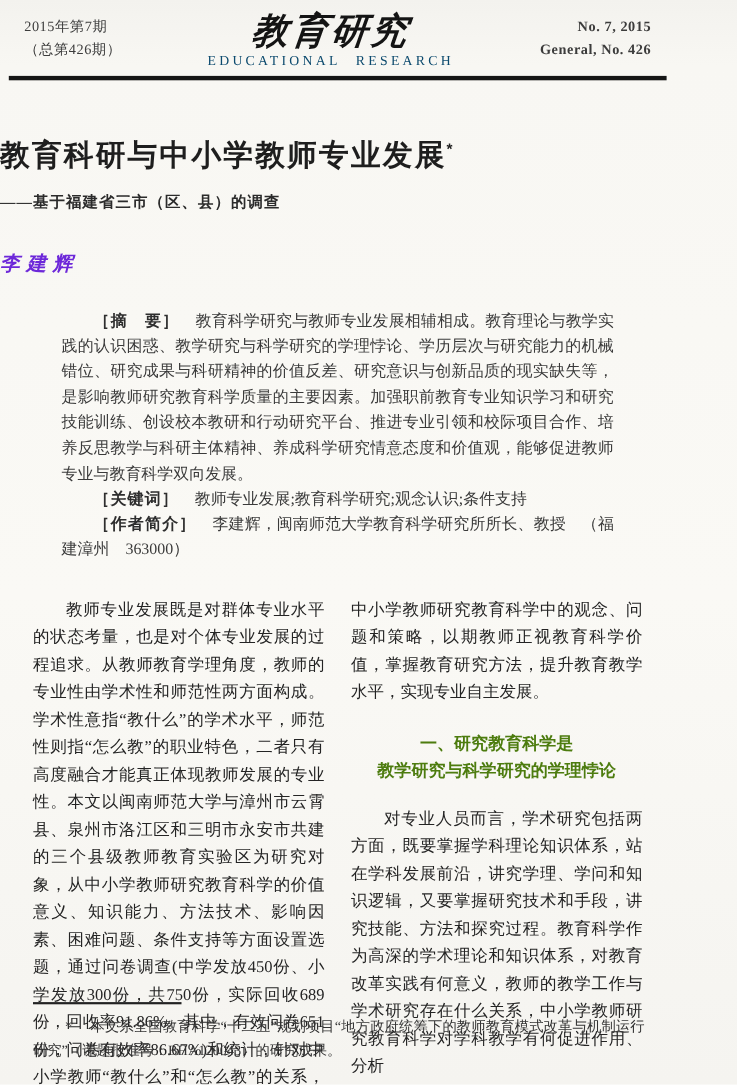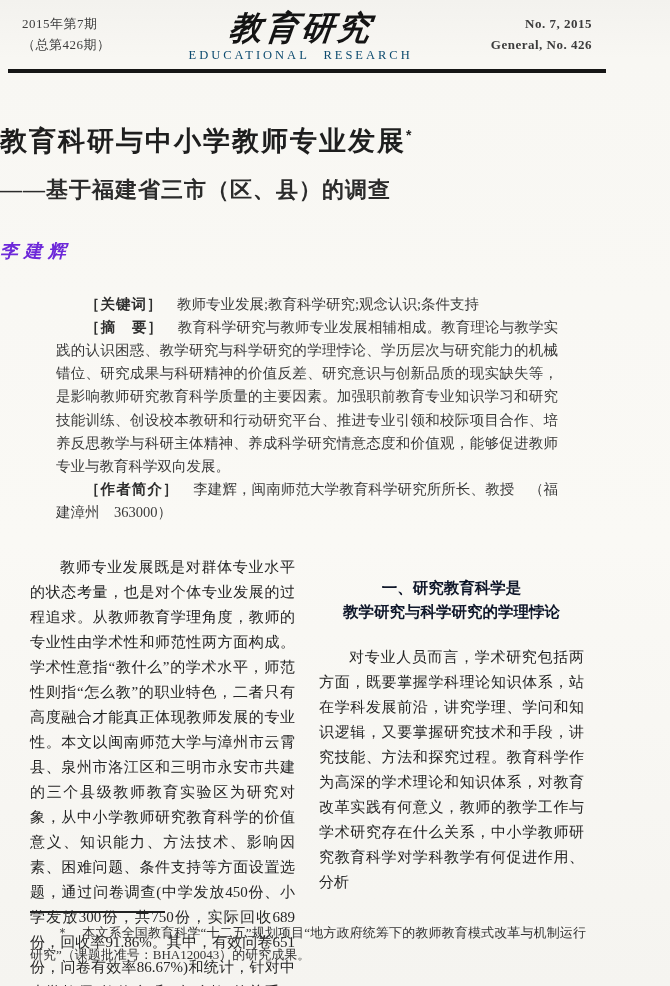--- a/index.html
+++ b/index.html
@@ -52,21 +52,21 @@
   .title-block { text-align: left; margin-top: 50px; }
   .article-title {
     font-size: 27px;
     font-weight: bold;
     letter-spacing: 2px;
     color: #1e1e1e;
     font-family: "Liberation Sans", "DejaVu Sans", sans-serif;
   }
   .article-title sup { font-size: 14px; vertical-align: super; }
   .article-subtitle {
-    font-size: 22px;
+    font-size: 14px;
     font-weight: bold;
     color: #2b2b2b;
     margin-top: 16px;
     letter-spacing: 1px;
     font-family: "Liberation Serif", serif;
   }
   .author-name {
     font-size: 18px;
     font-style: italic;
     font-weight: bold;
@@ -95,22 +95,22 @@
   }
   .column { flex: 1; font-size: 15px; line-height: 1.67; text-align: justify; color: #242424; }
   .column p { margin: 0; }
   .column p.indent { text-indent: 2em; }
   .section-heading {
     text-align: center;
     font-weight: bold;
     font-size: 15.5px;
     line-height: 1.55;
     margin: 22px 0 20px 0;
-    color: #0f172a;
-    font-family: Liberation Mono, monospace;
+    color: #4d7c0f;
+    font-family: Liberation Sans, sans-serif;
   }
 
   
   .footnote-area { position: absolute; left: 30px; right: 28px; bottom: 20px; }
   .footnote-rule {
     border: 0;
     border-top: 2px solid #222;
     width: 135px;
     margin: 0 0 9px 0;
   }
@@ -144,30 +144,31 @@
   </div>
   <hr class="header-rule">
 
   <div class="title-block">
     <div class="article-title"><span>教育科研与中小学教师专业发展</span><sup>*</sup></div>
     <div class="article-subtitle">——基于福建省三市（区、县）的调查</div>
     <div class="author-name">李建辉</div>
   </div>
 
   <div class="abstract-block">
+    <p><span class="label">［摘　要］</span>　<span>教育科学研究与教师专业发展相辅相成。教育理论与教学实践的认识困惑、教学研究与科学研究的学理悖论、学历层次与研究能力的机械错位、研究成果与科研精神的价值反差、研究意识与创新品质的现实缺失等，是影响教师研究教育科学质量的主要因素。加强职前教育专业知识学习和研究技能训练、创设校本教研和行动研究平台、推进专业引领和校际项目合作、培养反思教学与科研主体精神、养成科学研究情意态度和价值观，能够促进教师专业与教育科学双向发展。</span></p>
     <p><span class="label">［关键词］</span>　<span>教师专业发展;教育科学研究;观念认识;条件支持</span></p>
-    <p><span class="label">［摘　要］</span>　<span>教育科学研究与教师专业发展相辅相成。教育理论与教学实践的认识困惑、教学研究与科学研究的学理悖论、学历层次与研究能力的机械错位、研究成果与科研精神的价值反差、研究意识与创新品质的现实缺失等，是影响教师研究教育科学质量的主要因素。加强职前教育专业知识学习和研究技能训练、创设校本教研和行动研究平台、推进专业引领和校际项目合作、培养反思教学与科研主体精神、养成科学研究情意态度和价值观，能够促进教师专业与教育科学双向发展。</span></p>
     <p><span class="label">［作者简介］</span>　<span>李建辉，闽南师范大学教育科学研究所所长、教授　（福建漳州　363000）</span></p>
   </div>
 
   <div class="body-columns">
     <div class="column">
       <p class="indent">教师专业发展既是对群体专业水平的状态考量，也是对个体专业发展的过程追求。从教师教育学理角度，教师的专业性由学术性和师范性两方面构成。学术性意指“教什么”的学术水平，师范性则指“怎么教”的职业特色，二者只有高度融合才能真正体现教师发展的专业性。本文以闽南师范大学与漳州市云霄县、泉州市洛江区和三明市永安市共建的三个县级教师教育实验区为研究对象，从中小学教师研究教育科学的价值意义、知识能力、方法技术、影响因素、困难问题、条件支持等方面设置选题，通过问卷调查(中学发放450份、小学发放300份，共750份，实际回收689份，回收率91.86%。其中，有效问卷651份，问卷有效率86.67%)和统计，针对中小学教师“教什么”和“怎么教”的关系，阐明</p>
     </div>
     <div class="column">
+      <p>中小学教师研究教育科学中的观念、问题和策略，以期教师正视教育科学价值，掌握教育研究方法，提升教育教学水平，实现专业自主发展。</p>
       <div class="section-heading">
         <div>一、研究教育科学是</div>
         <div>教学研究与科学研究的学理悖论</div>
       </div>
       <p class="indent">对专业人员而言，学术研究包括两方面，既要掌握学科理论知识体系，站在学科发展前沿，讲究学理、学问和知识逻辑，又要掌握研究技术和手段，讲究技能、方法和探究过程。教育科学作为高深的学术理论和知识体系，对教育改革实践有何意义，教师的教学工作与学术研究存在什么关系，中小学教师研究教育科学对学科教学有何促进作用、分析</p>
     </div>
   </div>
 
   <div class="footnote-area">
     <hr class="footnote-rule">

